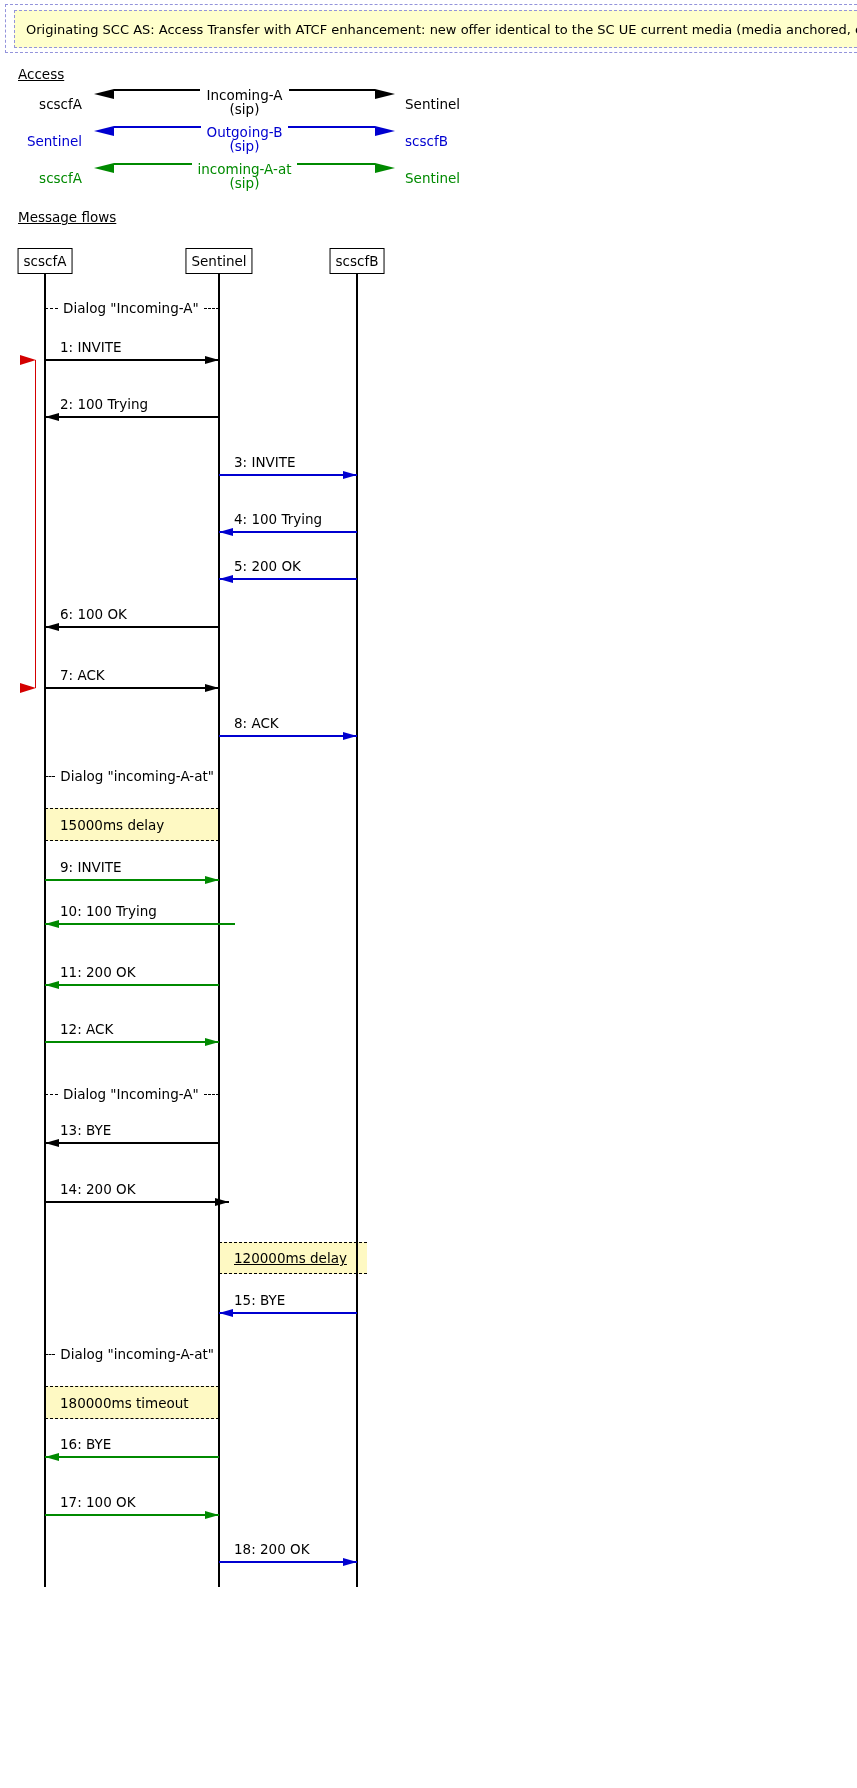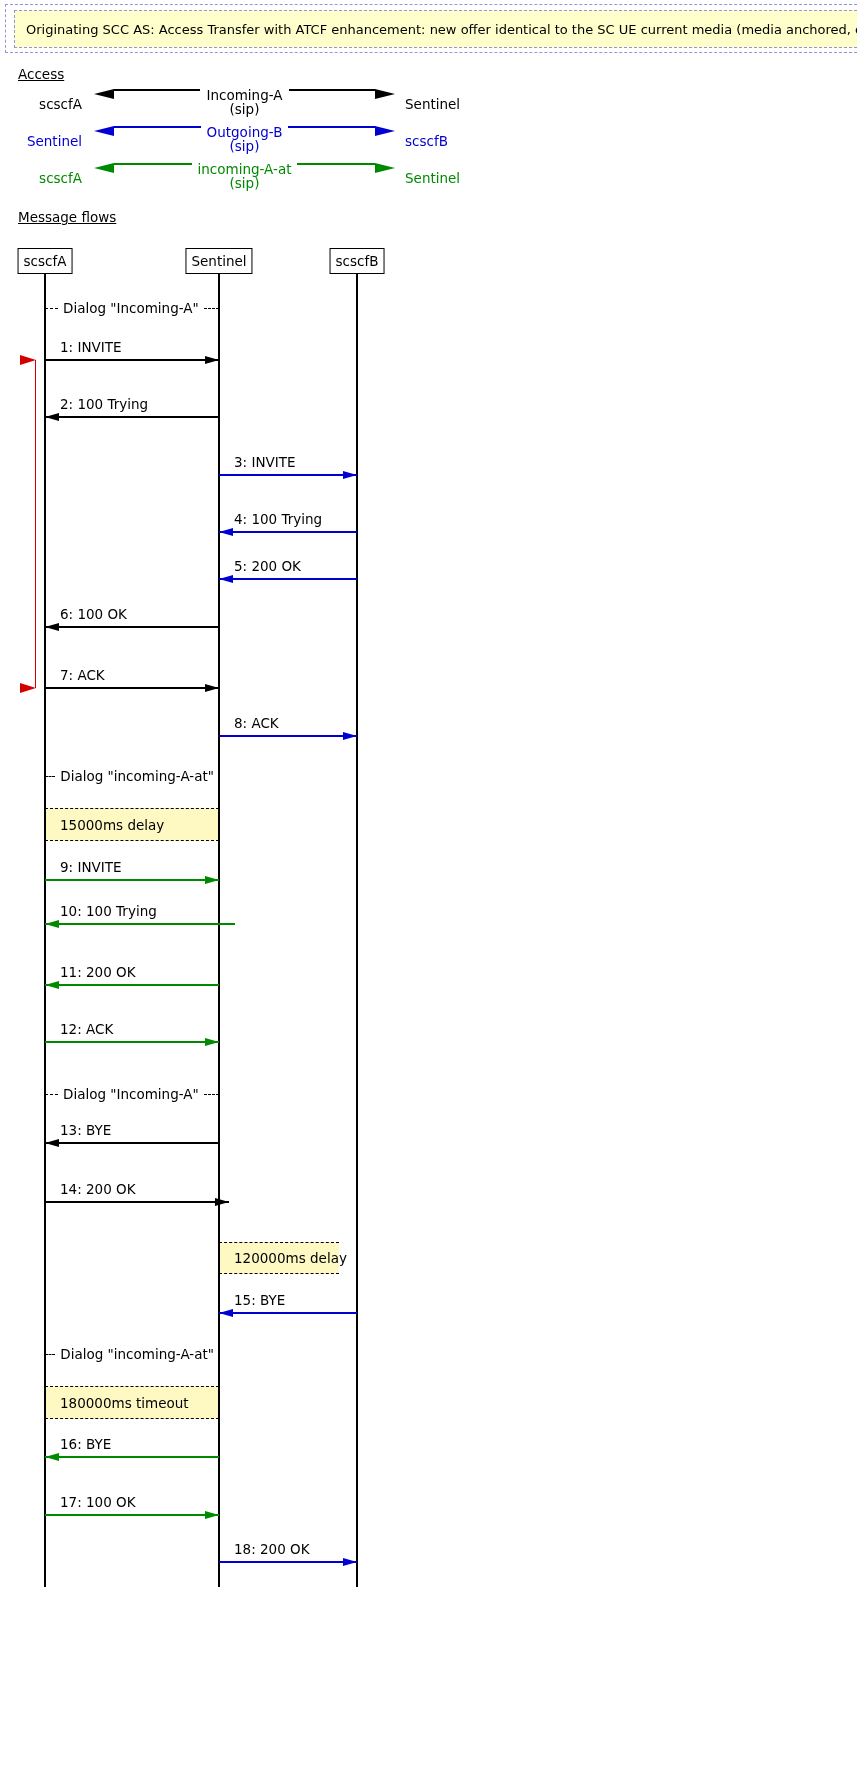--- a/index.html
+++ b/index.html
@@ -105,21 +105,21 @@
   <div id="flows">
       <div class="head-box" style="left: 45px;">scscfA</div>
       <div class="lifeline" style="left: 44.25px;"></div>
       <div class="head-box" style="left: 219px;">Sentinel</div>
       <div class="lifeline" style="left: 218.25px;"></div>
       <div class="head-box" style="left: 357px;">scscfB</div>
       <div class="lifeline" style="left: 356.25px;"></div>
       <div class="delay" style="left: 45px; width: 174px; top: 808px; height: 33px;">
         <div>15000ms delay</div>
       </div>
-      <div class="delay" style="left: 219px; width: 120px; top: 1242px; height: 32px;">
+      <div class="delay" style="left: 219px; width: 148px; top: 1242px; height: 32px; text-decoration: underline;">
         <div>120000ms delay</div>
       </div>
       <div class="delay" style="left: 45px; width: 174px; top: 1386px; height: 33px;">
         <div>180000ms timeout</div>
       </div>
       <div class="sep" style="left: 45px; width: 174px; top: 299px;">
         <div class="sep-d0"></div>
         <div class="sep-dt">Dialog "Incoming-A"</div>
         <div class="sep-d1"></div>
       </div>

